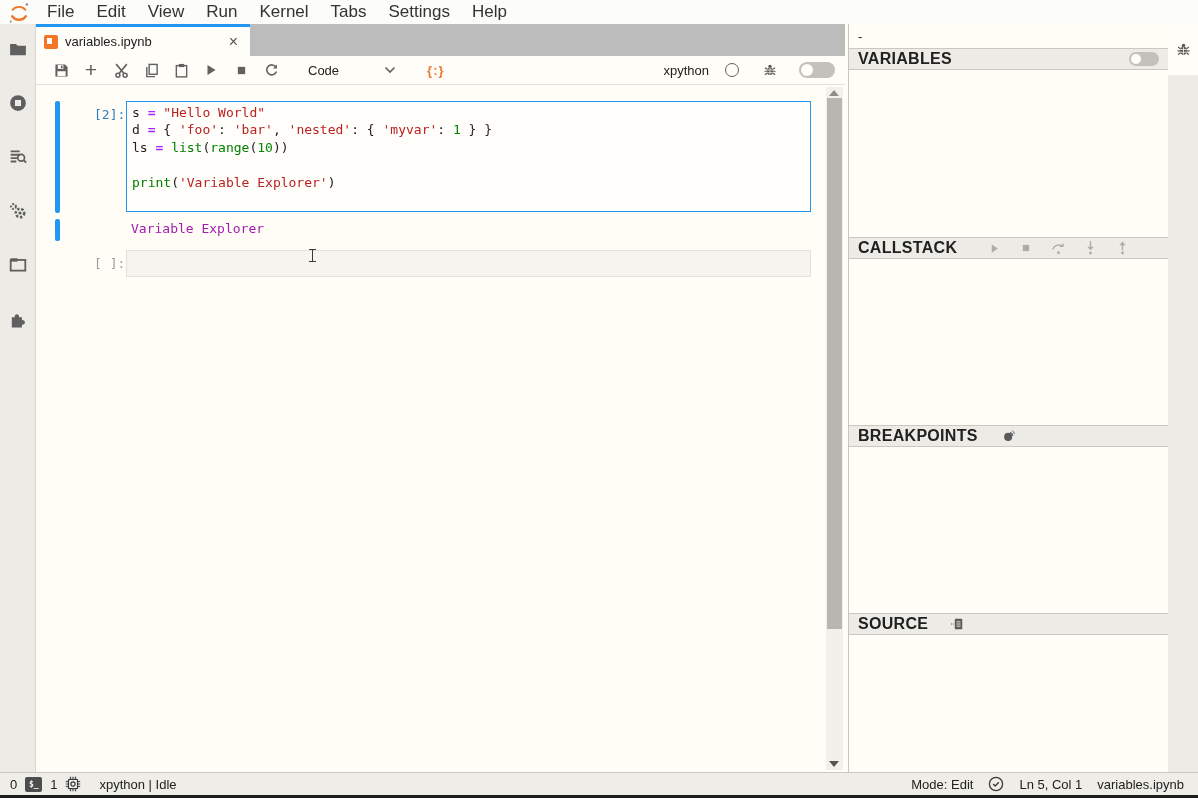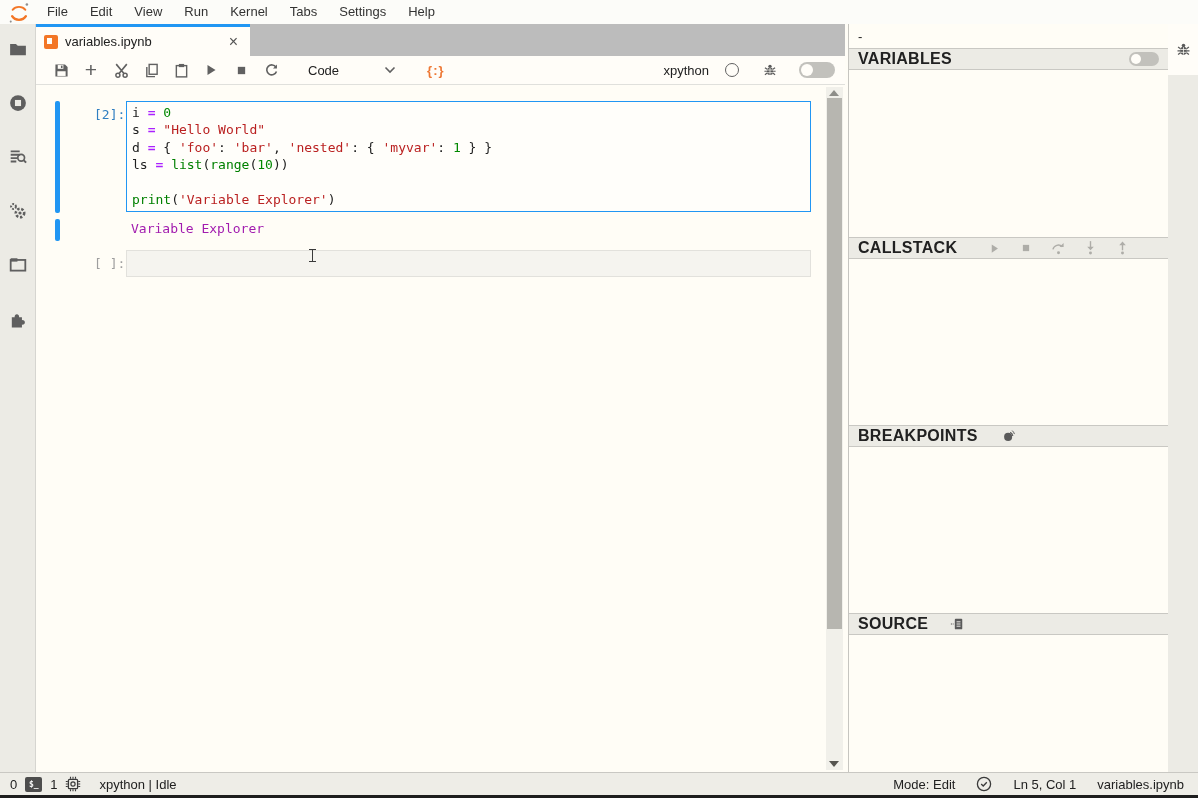--- a/index.html
+++ b/index.html
@@ -4,21 +4,21 @@
 <style>
   * { margin:0; padding:0; box-sizing:border-box; }
   html,body { width:1198px; height:798px; overflow:hidden; background:#fffdf6;
               font-family:"Liberation Sans", sans-serif; }
   .app { position:relative; width:1198px; height:798px; background:#fffdf6; }
 
   
   .menubar { position:absolute; left:0; top:0; width:1198px; height:24px;
              background:#fcfcf9; display:flex; align-items:center; z-index:5; }
   .logo { width:22px; height:22px; margin:1px 6px 0 8px; }
-  .menu-item { font-size:13px; color:#333; padding:0 11px; line-height:24px; cursor:default; }
+  .menu-item { font-size:17px; color:#333; padding:0 11px; line-height:24px; cursor:default; }
 
   
   .left-strip { position:absolute; left:0; top:24px; width:36px; height:748px;
                 background:#ecebe5; border-right:1px solid #d6d5d0; }
   .strip-icon { position:absolute; left:9px; width:18px; height:18px; }
 
   
   .main { position:absolute; left:36px; top:24px; width:809px; height:748px; background:#fffdf6; }
   .tabbar { position:absolute; left:0; top:0; width:809px; height:32px; background:#bcbcbc; }
   .tab { position:absolute; left:0; top:0; width:214px; height:32px; background:#fffdf8;
@@ -90,21 +90,21 @@
   
   .right-strip { position:absolute; left:1168px; top:24px; width:30px; height:748px; background:#ecebe5; }
   .right-strip .active-zone { position:absolute; left:0; top:0; width:30px; height:51px; background:#fffdf8;
                               display:flex; align-items:center; justify-content:center; }
 
   
   .statusbar { position:absolute; left:0; top:772px; width:1198px; height:23px; background:#eeede7;
                border-top:1px solid #c9c8c3; display:flex; align-items:center; font-size:13px; color:#212121; }
   .sb-left { display:flex; align-items:center; gap:8px; padding-left:10px; }
   .sb-center { position:absolute; left:0; width:1198px; text-align:center; pointer-events:none; }
-  .sb-right { margin-left:auto; display:flex; align-items:center; gap:21px; padding-right:14px; }
+  .sb-right { margin-left:auto; display:flex; align-items:center; gap:15px; padding-right:14px; }
   .term-icon { width:17px; height:15px; background:#4d4d4d; border-radius:2px; color:#f5f5f5;
                font:bold 8px "DejaVu Sans Mono", monospace; display:flex; align-items:center; justify-content:center; }
   .bottom-edge { position:absolute; left:0; top:795px; width:1198px; height:3px; background:#1e1e1e; }
 </style>
 </head>
 <body>
 
 <div class="app">
 
   <div class="menubar">
@@ -225,21 +225,20 @@
           </svg>
       </span>
       <span class="toggle"></span>
     </div>
 
     <div class="nbarea">
 
       <div class="collapser" style="top:16px; height:112px;"></div>
       <div class="prompt" style="left:58px; top:22px;">[2]:</div>
       <div class="editor" style="top:16px; height:111px;">
-        <div class="cm-line"><span class="tk-v">i</span><span class="tk-p"> </span><span class="tk-op">=</span><span class="tk-p"> </span><span class="tk-num">0</span></div>
         <div class="cm-line"><span class="tk-v">s</span><span class="tk-p"> </span><span class="tk-op">=</span><span class="tk-p"> </span><span class="tk-str">"Hello World"</span></div>
         <div class="cm-line"><span class="tk-v">d</span><span class="tk-p"> </span><span class="tk-op">=</span><span class="tk-p"> { </span><span class="tk-str">'foo'</span><span class="tk-p">: </span><span class="tk-str">'bar'</span><span class="tk-p">, </span><span class="tk-str">'nested'</span><span class="tk-p">: { </span><span class="tk-str">'myvar'</span><span class="tk-p">: </span><span class="tk-num">1</span><span class="tk-p"> } }</span></div>
         <div class="cm-line"><span class="tk-v">ls</span><span class="tk-p"> </span><span class="tk-op">=</span><span class="tk-p"> </span><span class="tk-bi">list</span><span class="tk-p">(</span><span class="tk-bi">range</span><span class="tk-p">(</span><span class="tk-num">10</span><span class="tk-p">))</span></div>
         <div class="cm-line"></div>
         <div class="cm-line"><span class="tk-bi">print</span><span class="tk-p">(</span><span class="tk-str">'Variable Explorer'</span><span class="tk-p">)</span></div>
       </div>
 
       <div class="collapser" style="top:134px; height:22px;"></div>
       <div class="output-text" style="left:95px; top:136px;">Variable Explorer</div>
 

